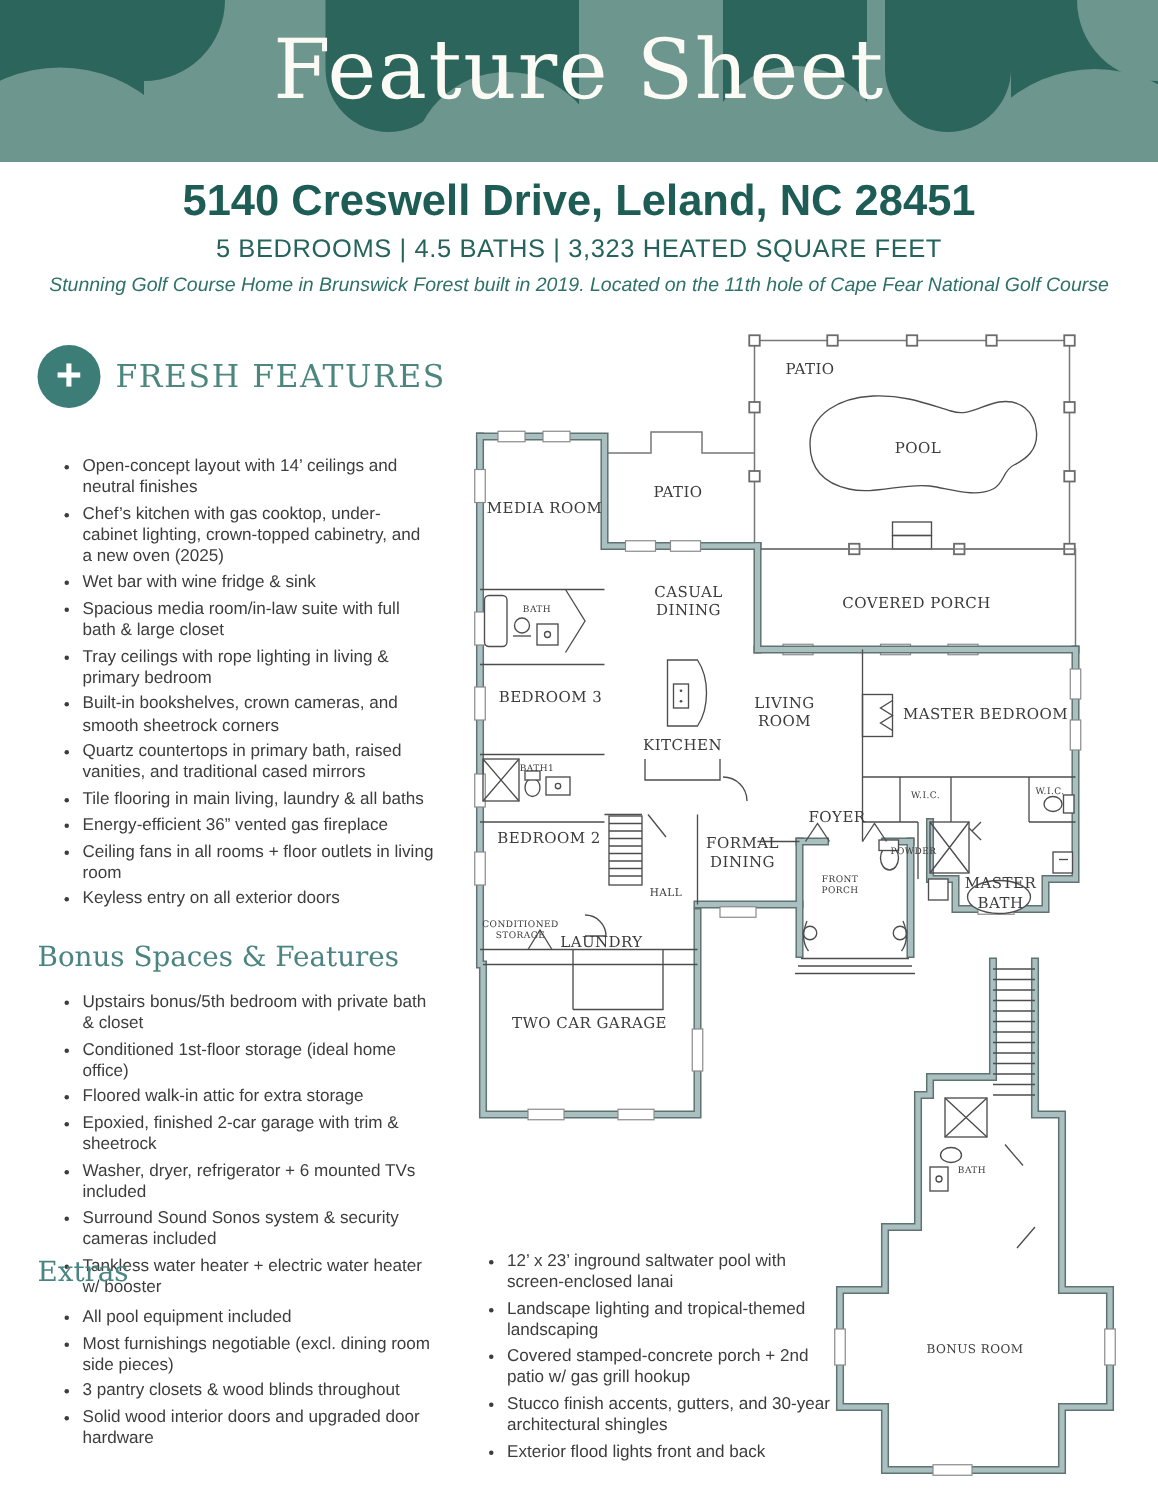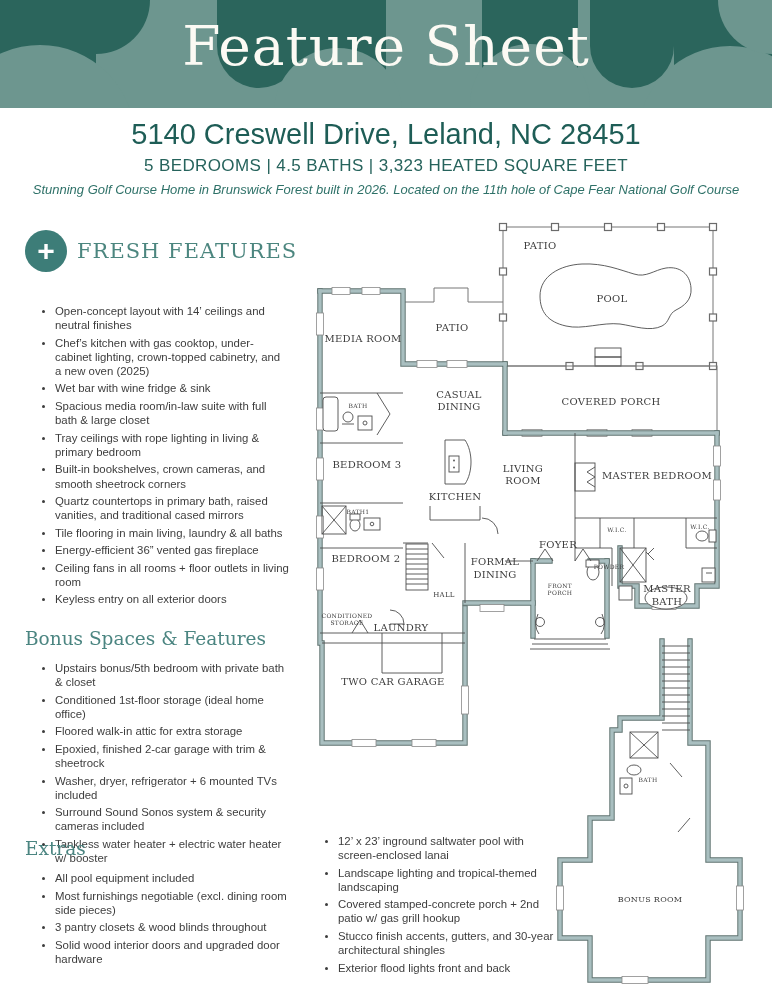--- a/index.html
+++ b/index.html
@@ -4,21 +4,21 @@
 <style>
   html,body{margin:0;padding:0;}
   body{width:772px;height:1000px;position:relative;background:#ffffff;overflow:hidden;
        font-family:"Liberation Sans",sans-serif;}
   
   .banner{position:absolute;left:0;top:0;width:680px;height:108px;}
   .banner-title{position:absolute;left:0;top:14px;width:772px;text-align:center;
     font-family:"DejaVu Serif",serif;font-size:55px;font-weight:500;color:#fcfaf4;letter-spacing:1px;}
   
   .addr{position:absolute;left:0;top:118px;width:772px;text-align:center;color:#1e5d56;}
-  .addr h1{margin:0;font-size:29px;font-weight:normal;letter-spacing:0;color:#1e5d56;}
+  .addr h1{margin:0;font-size:29px;font-weight:bold;letter-spacing:0;color:#1e5d56;}
   .addr .stats{margin-top:5px;font-size:17px;letter-spacing:0.4px;color:#26635c;}
   .addr .tag{margin-top:6px;font-size:13px;font-style:italic;color:#2e7168;}
   
   .fresh{position:absolute;left:25px;top:230px;display:flex;align-items:center;gap:10px;}
   .plus-circle{width:42px;height:42px;border-radius:50%;background:#3d7d78;color:#ffffff;
     display:flex;align-items:center;justify-content:center;font-size:30px;font-weight:bold;line-height:1;}
   .fresh-txt{font-family:"DejaVu Serif",serif;font-size:21px;color:#4c867f;letter-spacing:1px;}
   
   .sec{position:absolute;width:276px;color:#3f3f3f;}
   .sec h2{margin:0 0 6px 0;font-family:"DejaVu Serif",serif;font-weight:500;
@@ -62,21 +62,21 @@
     <rect x="674" y="0" width="98" height="108" fill="#2b655c"></rect>
     <circle cx="730" cy="138" r="92" fill="#6d968f"></circle>
     <path d="M772,0 v54 a54,54 0 0 1 -54,-54 Z" fill="#6d968f"></path>
   </svg>
   <div class="banner-title">Feature Sheet</div>
 </div>
 
 <div class="addr">
   <h1>5140 Creswell Drive, Leland, NC 28451</h1>
   <div class="stats">5 BEDROOMS | 4.5 BATHS | 3,323 HEATED SQUARE FEET</div>
-  <div class="tag">Stunning Golf Course Home in Brunswick Forest built in 2026. Located on the 11th hole of Cape Fear National Golf Course</div>
+  <div class="tag">Stunning Golf Course Home in Brunswick Forest built in 2019. Located on the 11th hole of Cape Fear National Golf Course</div>
 </div>
 
 <div class="fresh">
   <div class="plus-circle">+</div>
   <div class="fresh-txt">FRESH FEATURES</div>
 </div>
 
 <div class="sec" id="sec-interior">
   <ul>
     <li>Open-concept layout with 14’ ceilings and neutral finishes</li>

